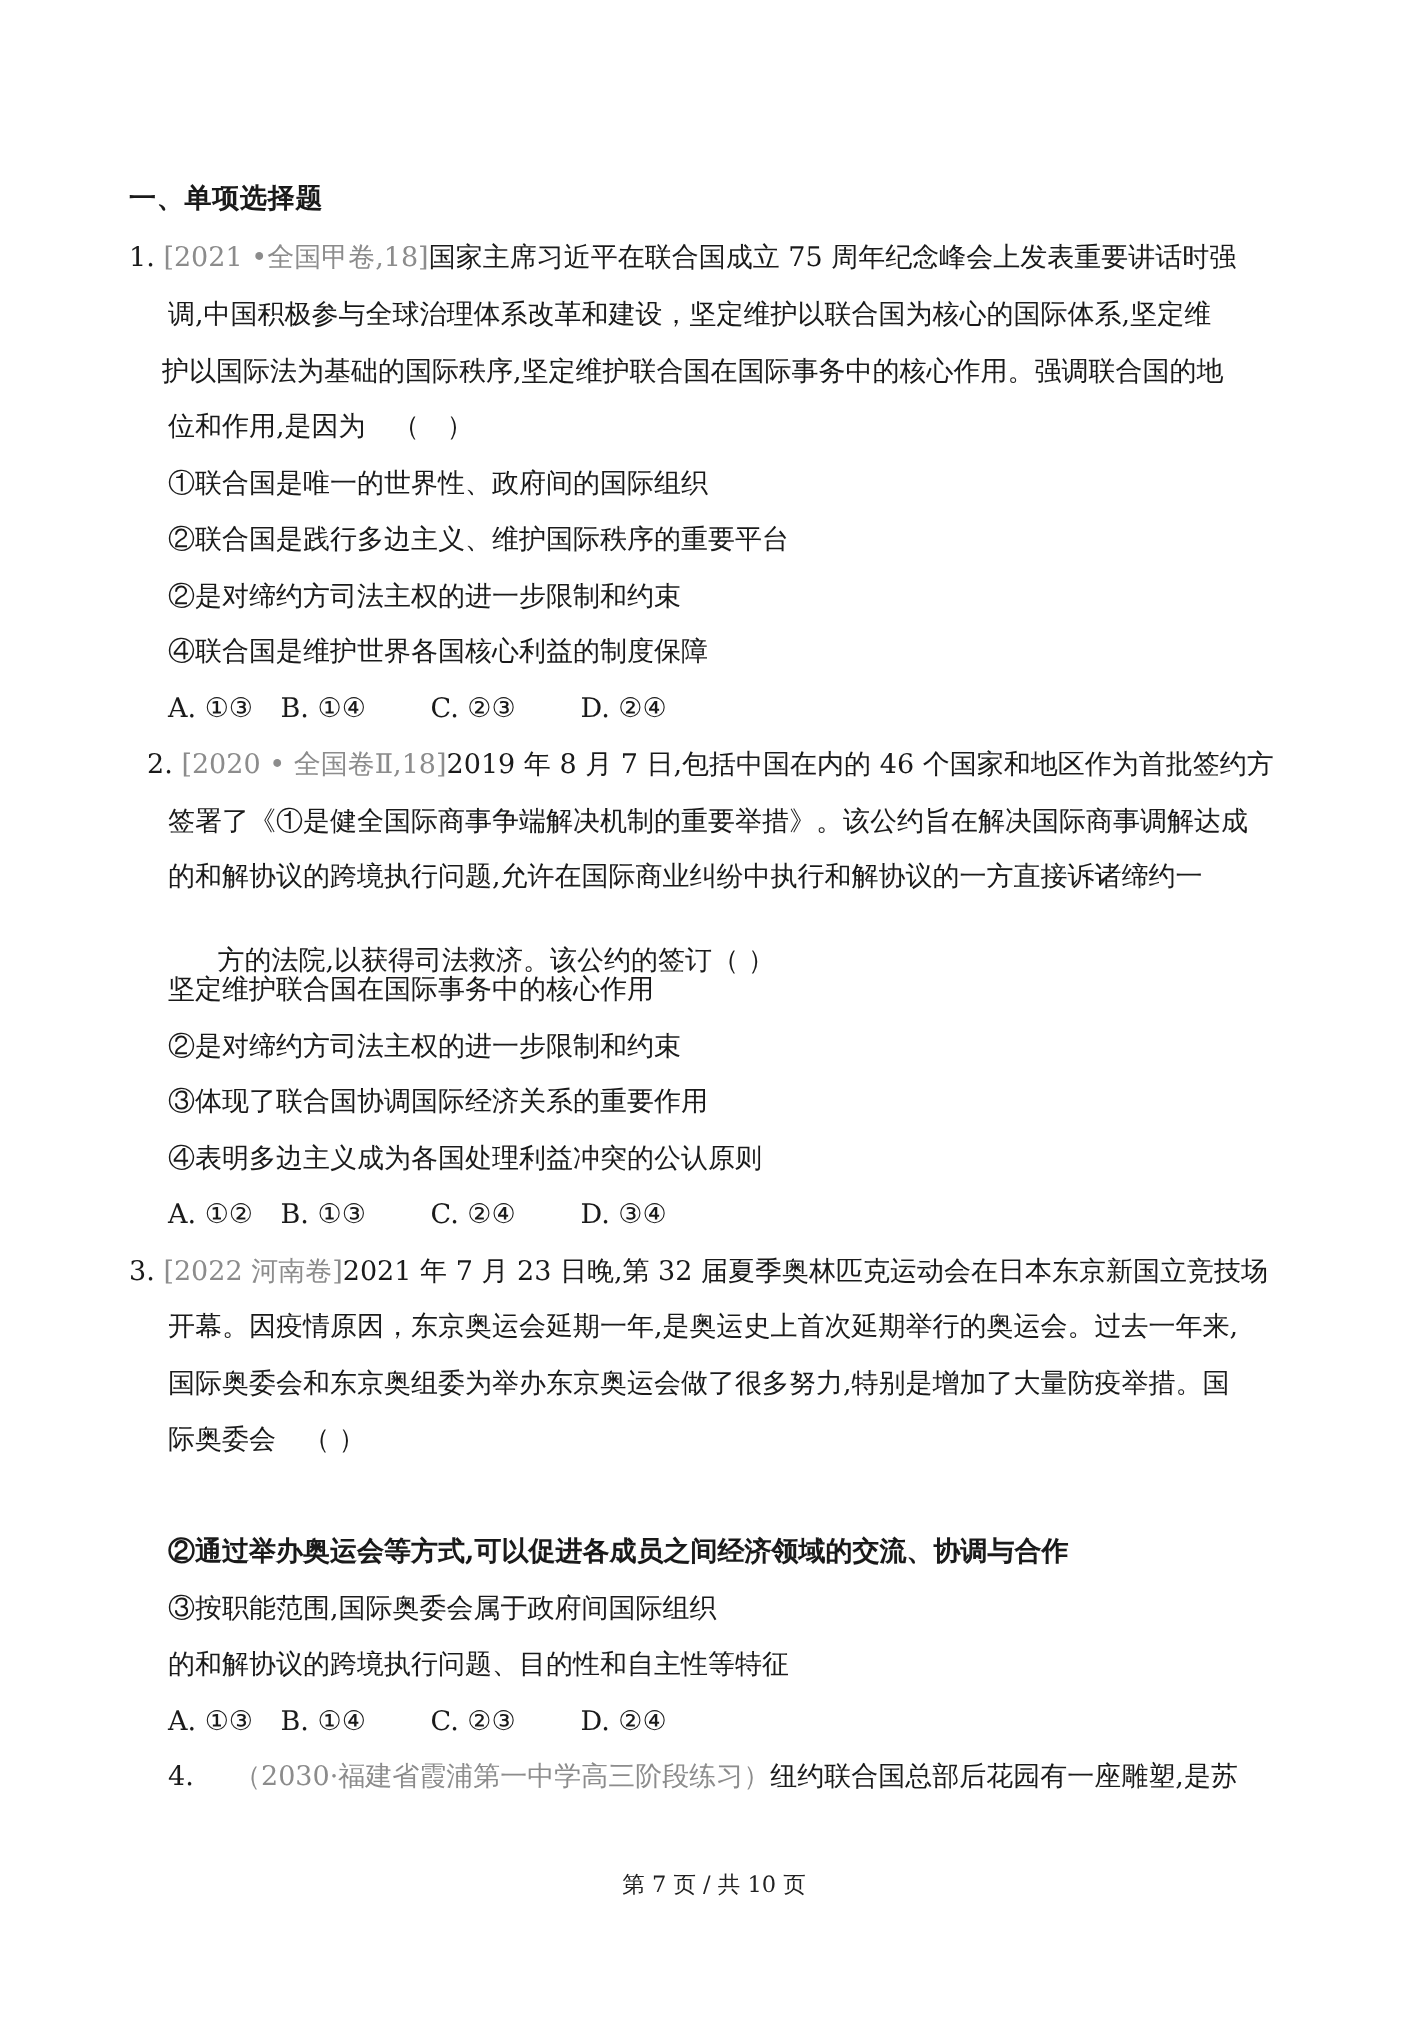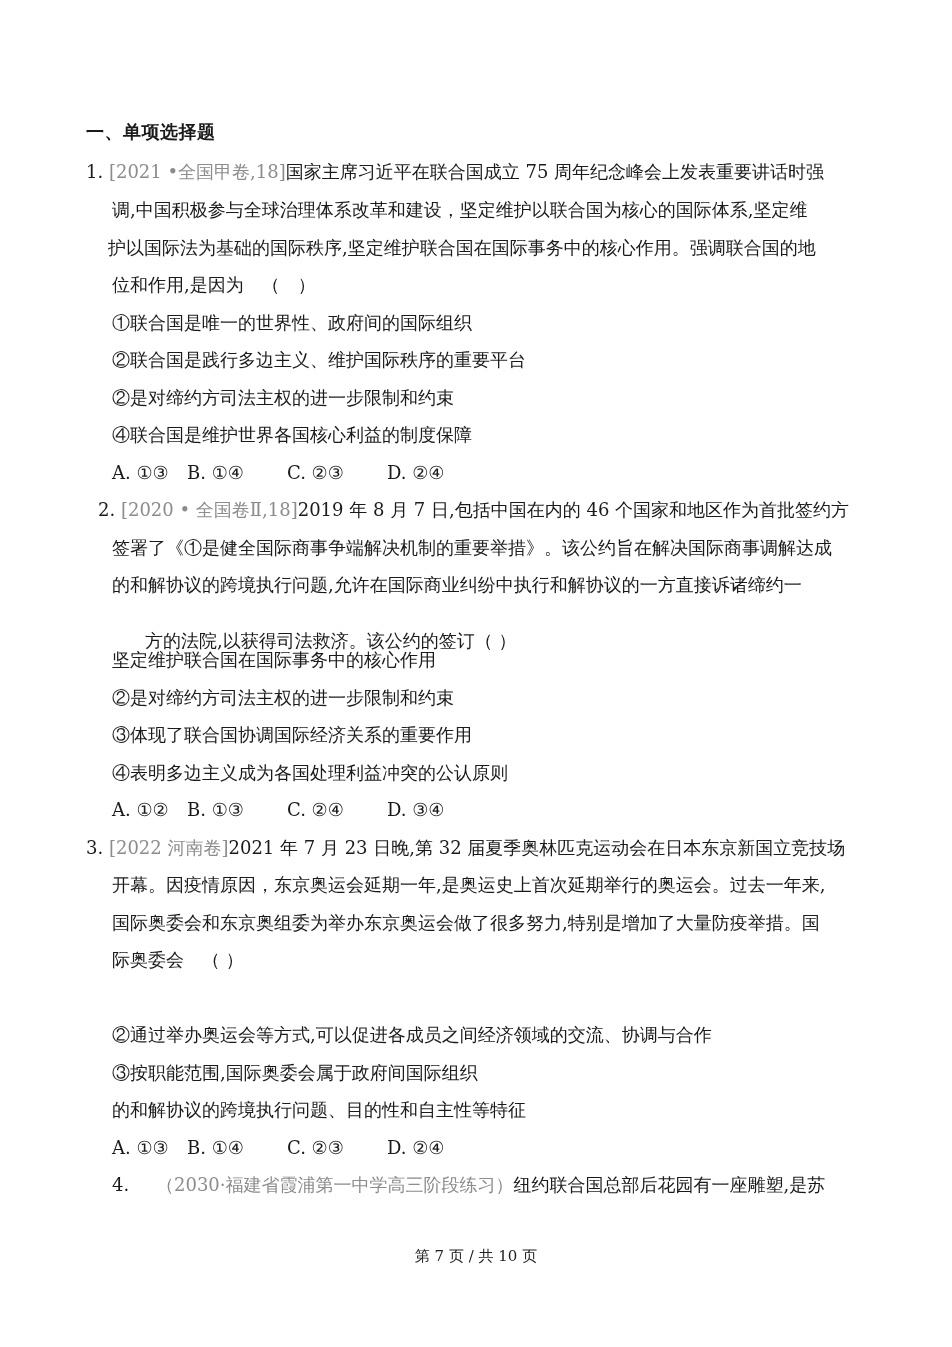--- a/index.html
+++ b/index.html
@@ -50,21 +50,21 @@
     <span style="width:75px">A. ①②</span><span style="width:100px">B. ①③</span><span style="width:100px">C. ②④</span><span>D. ③④</span>
   </div>
 
   <div class="line" style="left:86px; top:836px;">
     <span>3.</span>
     <span class="src">[2022 河南卷]</span><span>2021 年 7 月 23 日晚,第 32 届夏季奥林匹克运动会在日本东京新国立竞技场</span>
   </div>
   <div class="line" style="left:112px; top:873px;">开幕。因疫情原因，东京奥运会延期一年,是奥运史上首次延期举行的奥运会。过去一年来,</div>
   <div class="line" style="left:112px; top:911px;">国际奥委会和东京奥组委为举办东京奥运会做了很多努力,特别是增加了大量防疫举措。国</div>
   <div class="line" style="left:112px; top:948px;">际奥委会　（ ）</div>
-  <div class="line" style="left:112px; top:1023px;">②通过举办奥运会等方式,可以促进各成员之间经济领域的交流、协调与合作</div>
+  <div class="line" style="left:112px; top:1023px;font-weight:bold;">②通过举办奥运会等方式,可以促进各成员之间经济领域的交流、协调与合作</div>
   <div class="line" style="left:112px; top:1061px;">③按职能范围,国际奥委会属于政府间国际组织</div>
   <div class="line" style="left:112px; top:1098px;">的和解协议的跨境执行问题、目的性和自主性等特征</div>
   <div class="line opts" style="left:112px; top:1136px;">
     <span style="width:75px">A. ①③</span><span style="width:100px">B. ①④</span><span style="width:100px">C. ②③</span><span>D. ②④</span>
   </div>
 
   <div class="line" style="left:112px; top:1173px;">
     <span style="display:inline-block; width:44px">4.</span><span class="src">（2030·福建省霞浦第一中学高三阶段练习）</span><span>纽约联合国总部后花园有一座雕塑,是苏</span>
   </div>
 

